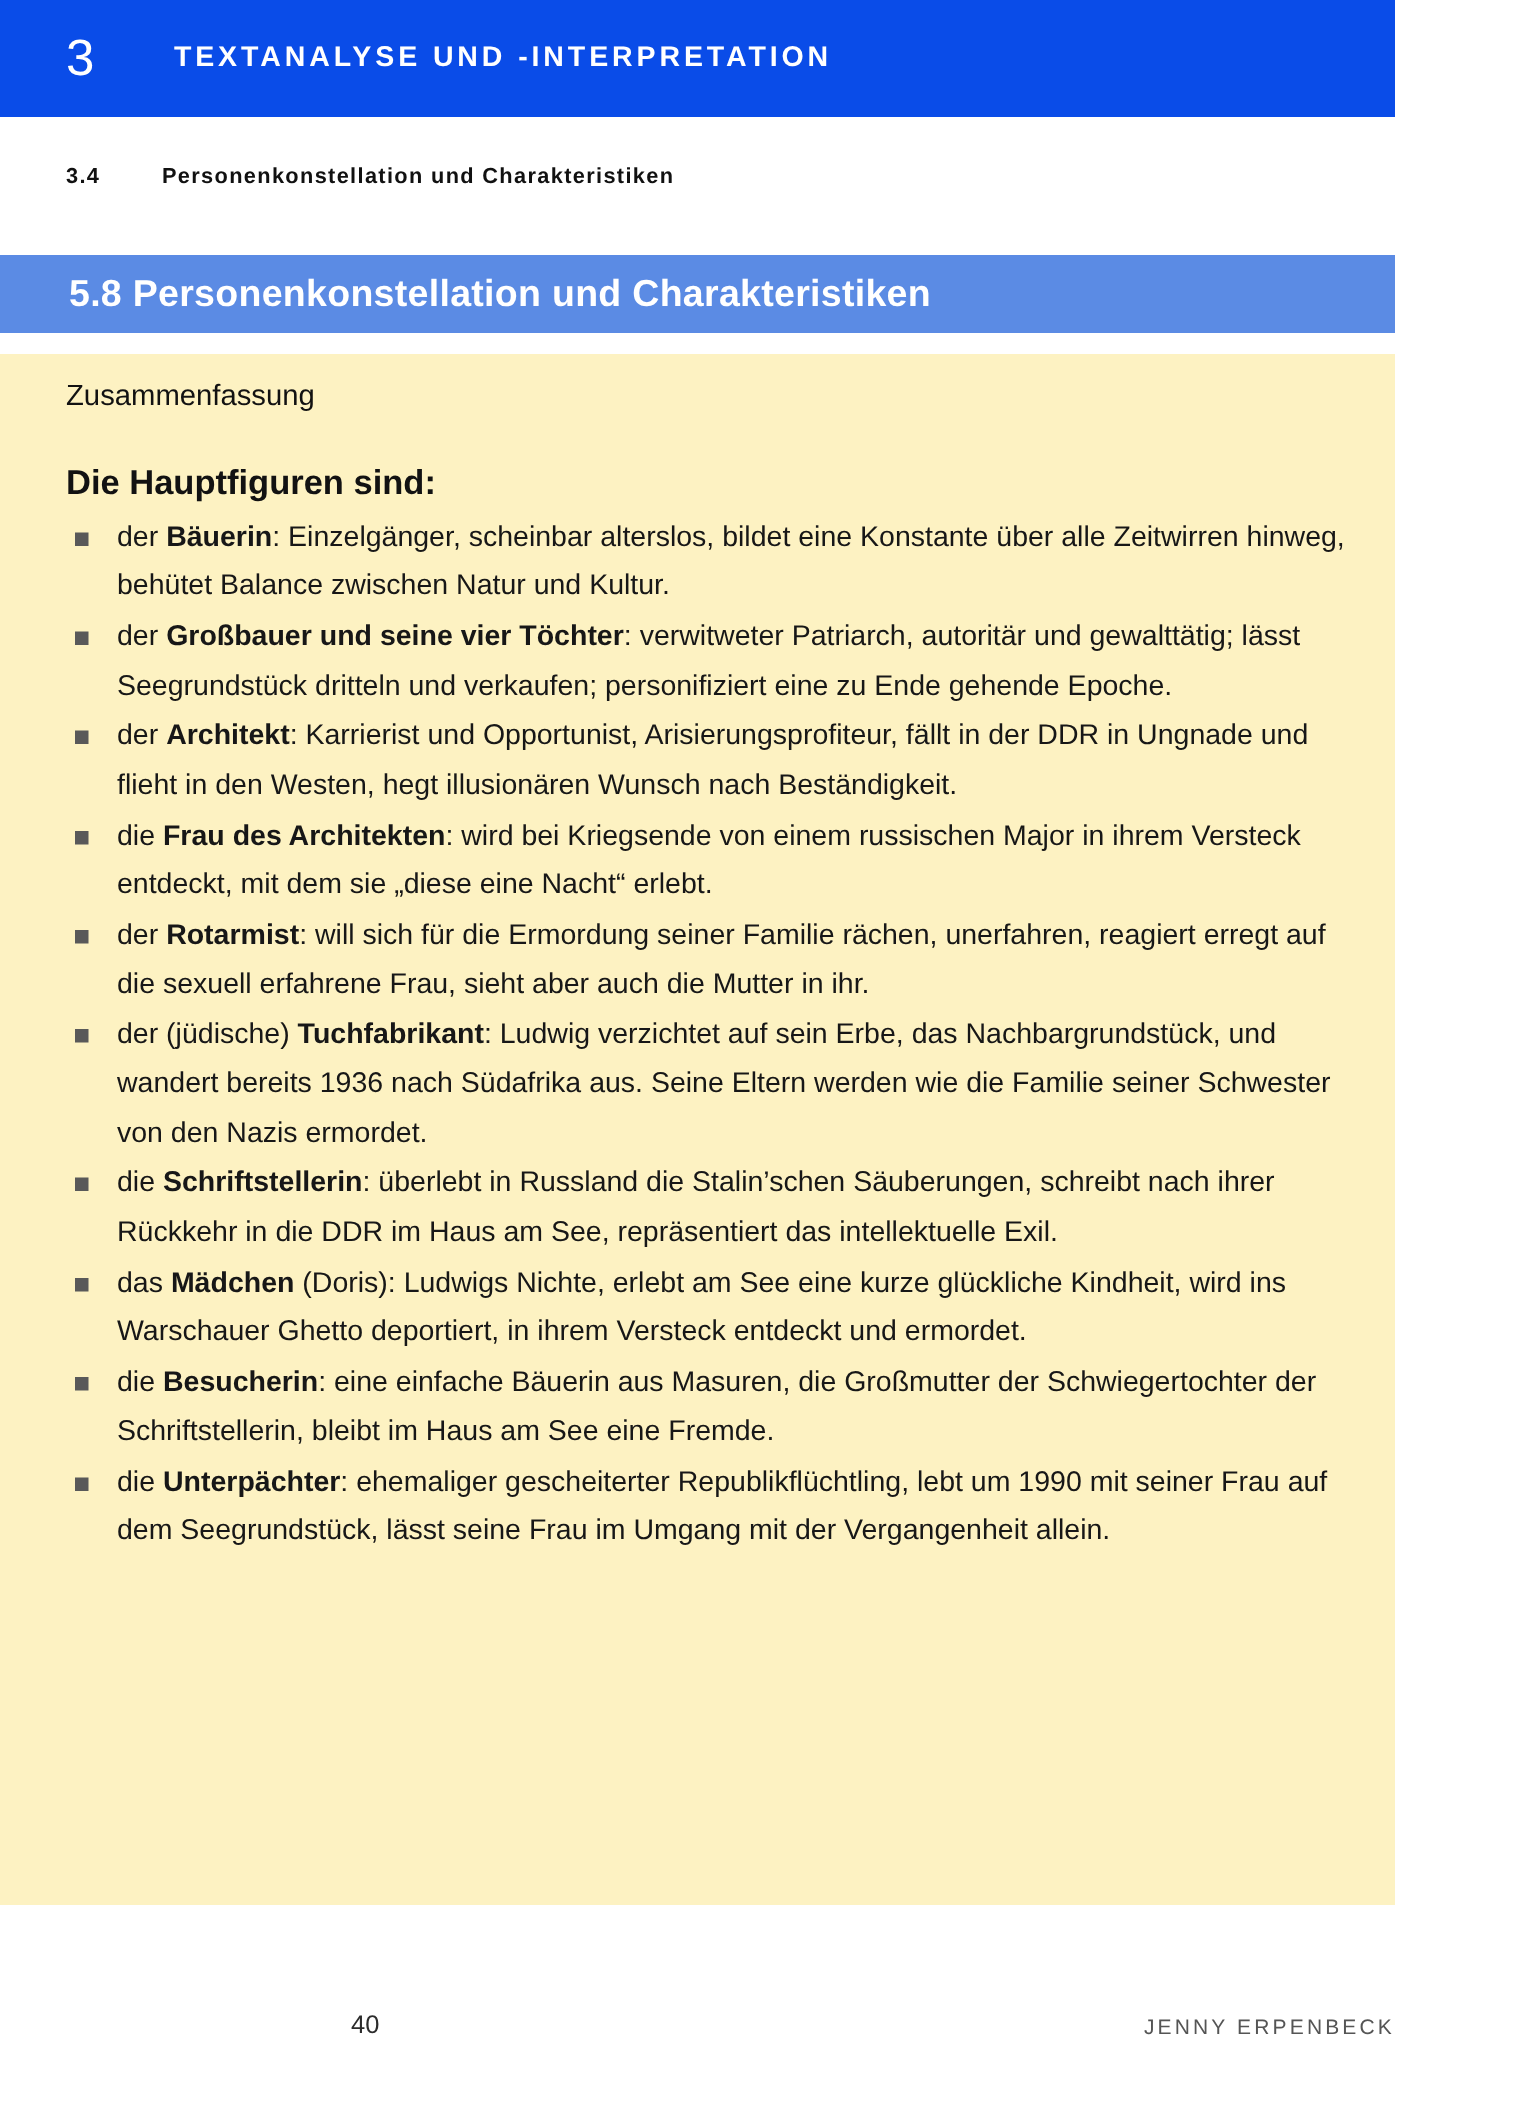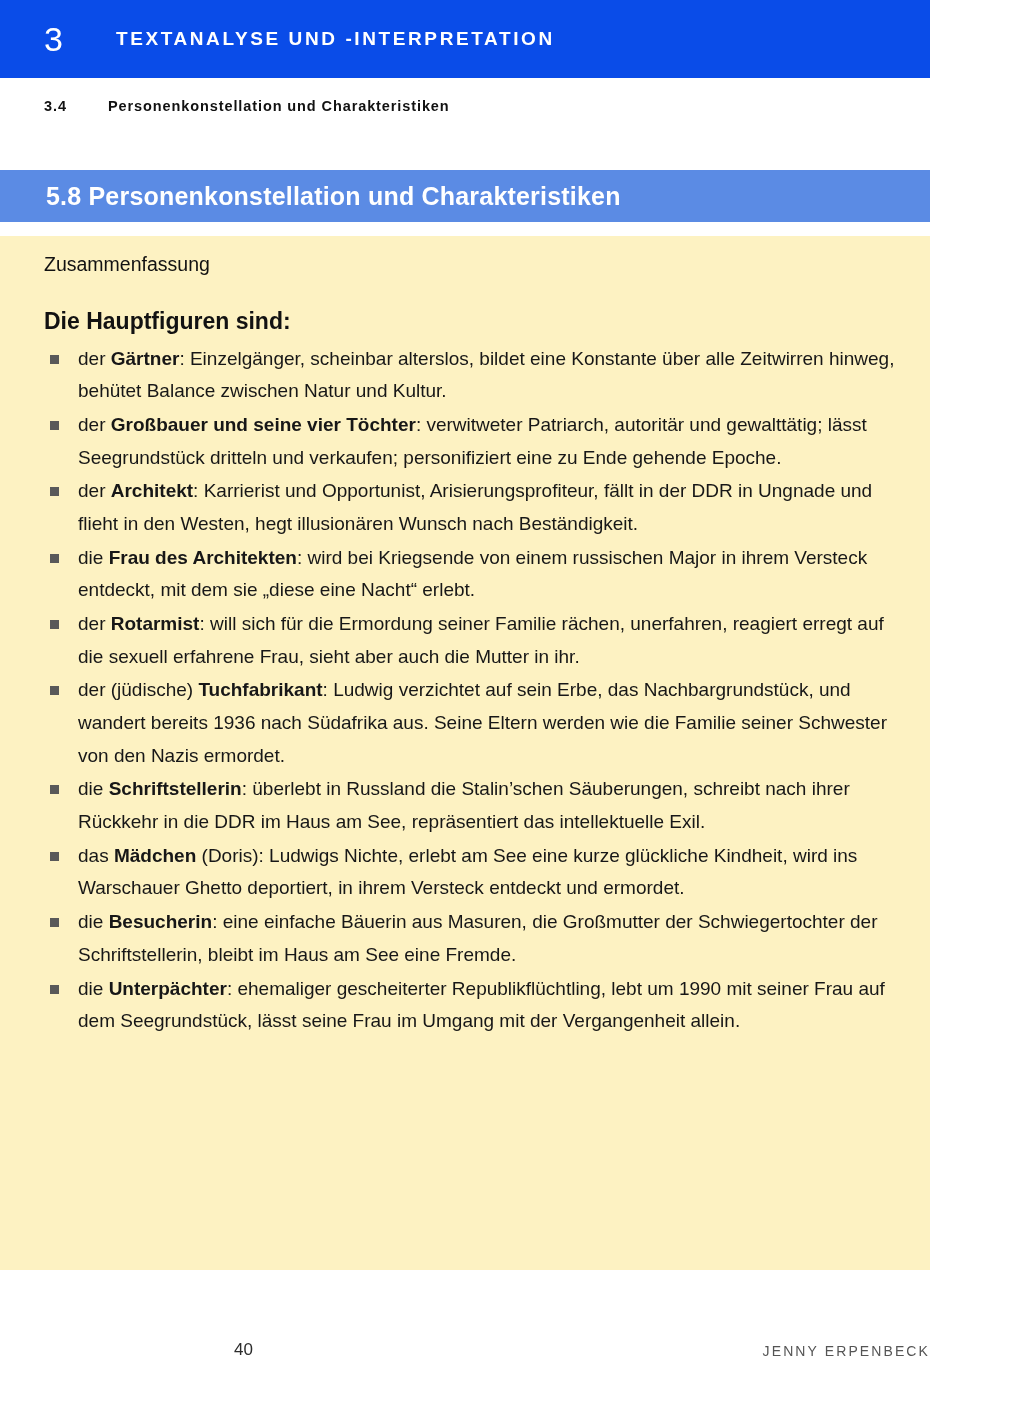--- a/index.html
+++ b/index.html
@@ -40,21 +40,21 @@
     font-weight: 600;
     letter-spacing: 2.6px;
     margin-left: 53px;
     white-space: nowrap;
   }
 
   
   .breadcrumb {
     position: absolute;
     left: 44px;
-    top: 98px;
+    top: 110px;
     display: flex;
     align-items: baseline;
     font-size: 14.5px;
     font-weight: 600;
     letter-spacing: 0.9px;
     color: #111111;
     white-space: nowrap;
   }
   .breadcrumb-number { width: 64px; }
   .breadcrumb-label {}
@@ -171,21 +171,21 @@
 </div>
 
 <div class="section-bar" style="background: rgb(91, 139, 228);">
   <div class="section-bar-text">5.8  Personenkonstellation und Charakteristiken</div>
 </div>
 
 <div class="summary-panel" style="background: rgb(253, 242, 194);">
   <div class="panel-heading">Zusammenfassung</div>
   <div class="panel-subheading">Die Hauptfiguren sind:</div>
   <ul class="figure-list">
-      <li class="figure-item"><span class="bullet-square" style="background: rgb(89, 89, 89);"></span><span class="figure-prefix">der </span><span class="figure-name">Gärtner</span><span class="figure-desc">: Einzelgänger, scheinbar alterslos, bildet eine Konstante über alle Zeitwirren hinweg, behütet Balance zwischen Natur und Kultur.</span></li>
+      <li class="figure-item"><span class="bullet-square" style="background: rgb(89, 89, 89);"></span><span class="figure-prefix">der </span><span class="figure-name">Bäuerin</span><span class="figure-desc">: Einzelgänger, scheinbar alterslos, bildet eine Konstante über alle Zeitwirren hinweg, behütet Balance zwischen Natur und Kultur.</span></li>
       <li class="figure-item"><span class="bullet-square" style="background: rgb(89, 89, 89);"></span><span class="figure-prefix">der </span><span class="figure-name">Großbauer und seine vier Töchter</span><span class="figure-desc">: verwitweter Patriarch, autoritär und gewalttätig; lässt Seegrundstück dritteln und verkaufen; personifiziert eine zu Ende gehende Epoche.</span></li>
       <li class="figure-item"><span class="bullet-square" style="background: rgb(89, 89, 89);"></span><span class="figure-prefix">der </span><span class="figure-name">Architekt</span><span class="figure-desc">: Karrierist und Opportunist, Arisierungsprofiteur, fällt in der DDR in Ungnade und flieht in den Westen, hegt illusionären Wunsch nach Beständigkeit.</span></li>
       <li class="figure-item"><span class="bullet-square" style="background: rgb(89, 89, 89);"></span><span class="figure-prefix">die </span><span class="figure-name">Frau des Architekten</span><span class="figure-desc">: wird bei Kriegsende von einem russischen Major in ihrem Versteck entdeckt, mit dem sie „diese eine Nacht“ erlebt.</span></li>
       <li class="figure-item"><span class="bullet-square" style="background: rgb(89, 89, 89);"></span><span class="figure-prefix">der </span><span class="figure-name">Rotarmist</span><span class="figure-desc">: will sich für die Ermordung seiner Familie rächen, unerfahren, reagiert erregt auf die sexuell erfahrene Frau, sieht aber auch die Mutter in ihr.</span></li>
       <li class="figure-item"><span class="bullet-square" style="background: rgb(89, 89, 89);"></span><span class="figure-prefix">der (jüdische) </span><span class="figure-name">Tuchfabrikant</span><span class="figure-desc">: Ludwig verzichtet auf sein Erbe, das Nachbargrundstück, und wandert bereits 1936 nach Südafrika aus. Seine Eltern werden wie die Familie seiner Schwester von den Nazis ermordet.</span></li>
       <li class="figure-item"><span class="bullet-square" style="background: rgb(89, 89, 89);"></span><span class="figure-prefix">die </span><span class="figure-name">Schriftstellerin</span><span class="figure-desc">: überlebt in Russland die Stalin’schen Säuberungen, schreibt nach ihrer Rückkehr in die DDR im Haus am See, repräsentiert das intellektuelle Exil.</span></li>
       <li class="figure-item"><span class="bullet-square" style="background: rgb(89, 89, 89);"></span><span class="figure-prefix">das </span><span class="figure-name">Mädchen</span><span class="figure-desc"> (Doris): Ludwigs Nichte, erlebt am See eine kurze glückliche Kindheit, wird ins Warschauer Ghetto deportiert, in ihrem Versteck entdeckt und ermordet.</span></li>
       <li class="figure-item"><span class="bullet-square" style="background: rgb(89, 89, 89);"></span><span class="figure-prefix">die </span><span class="figure-name">Besucherin</span><span class="figure-desc">: eine einfache Bäuerin aus Masuren, die Großmutter der Schwiegertochter der Schriftstellerin, bleibt im Haus am See eine Fremde.</span></li>
       <li class="figure-item"><span class="bullet-square" style="background: rgb(89, 89, 89);"></span><span class="figure-prefix">die </span><span class="figure-name">Unterpächter</span><span class="figure-desc">: ehemaliger gescheiterter Republikflüchtling, lebt um 1990 mit seiner Frau auf dem Seegrundstück, lässt seine Frau im Umgang mit der Vergangenheit allein.</span></li>
     </ul>

